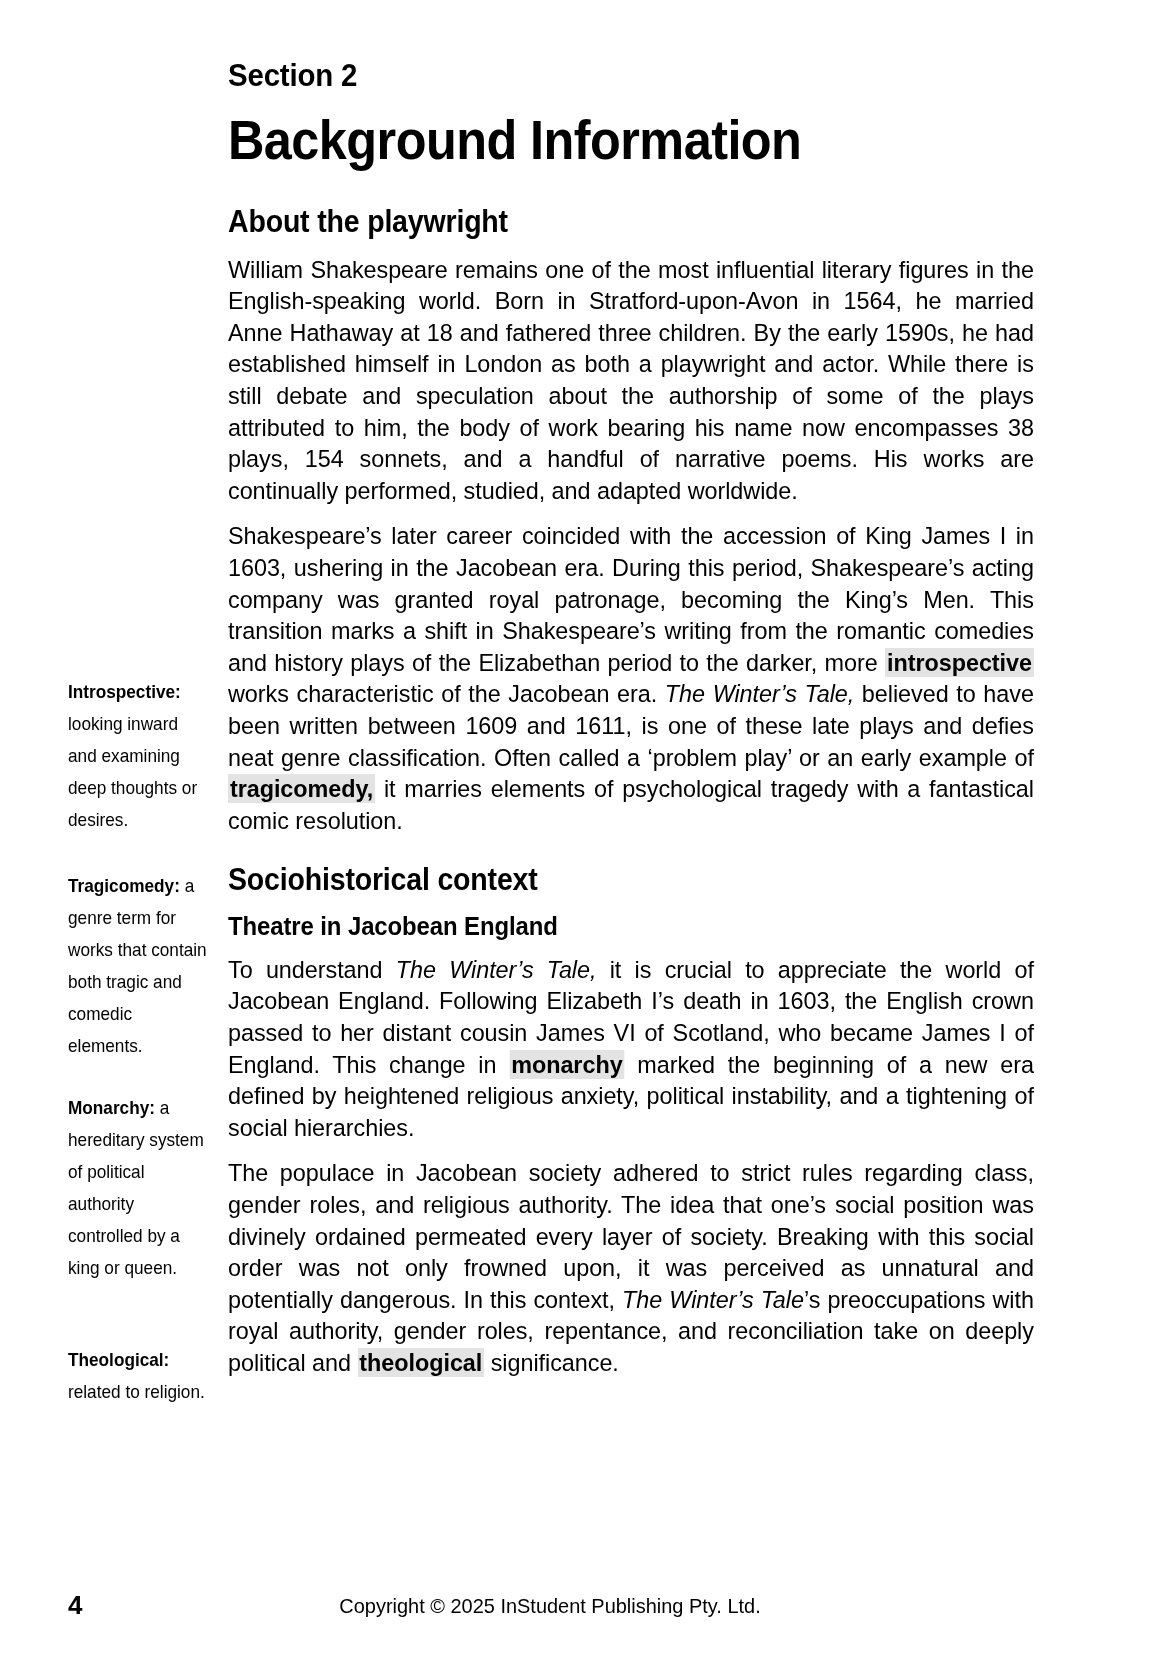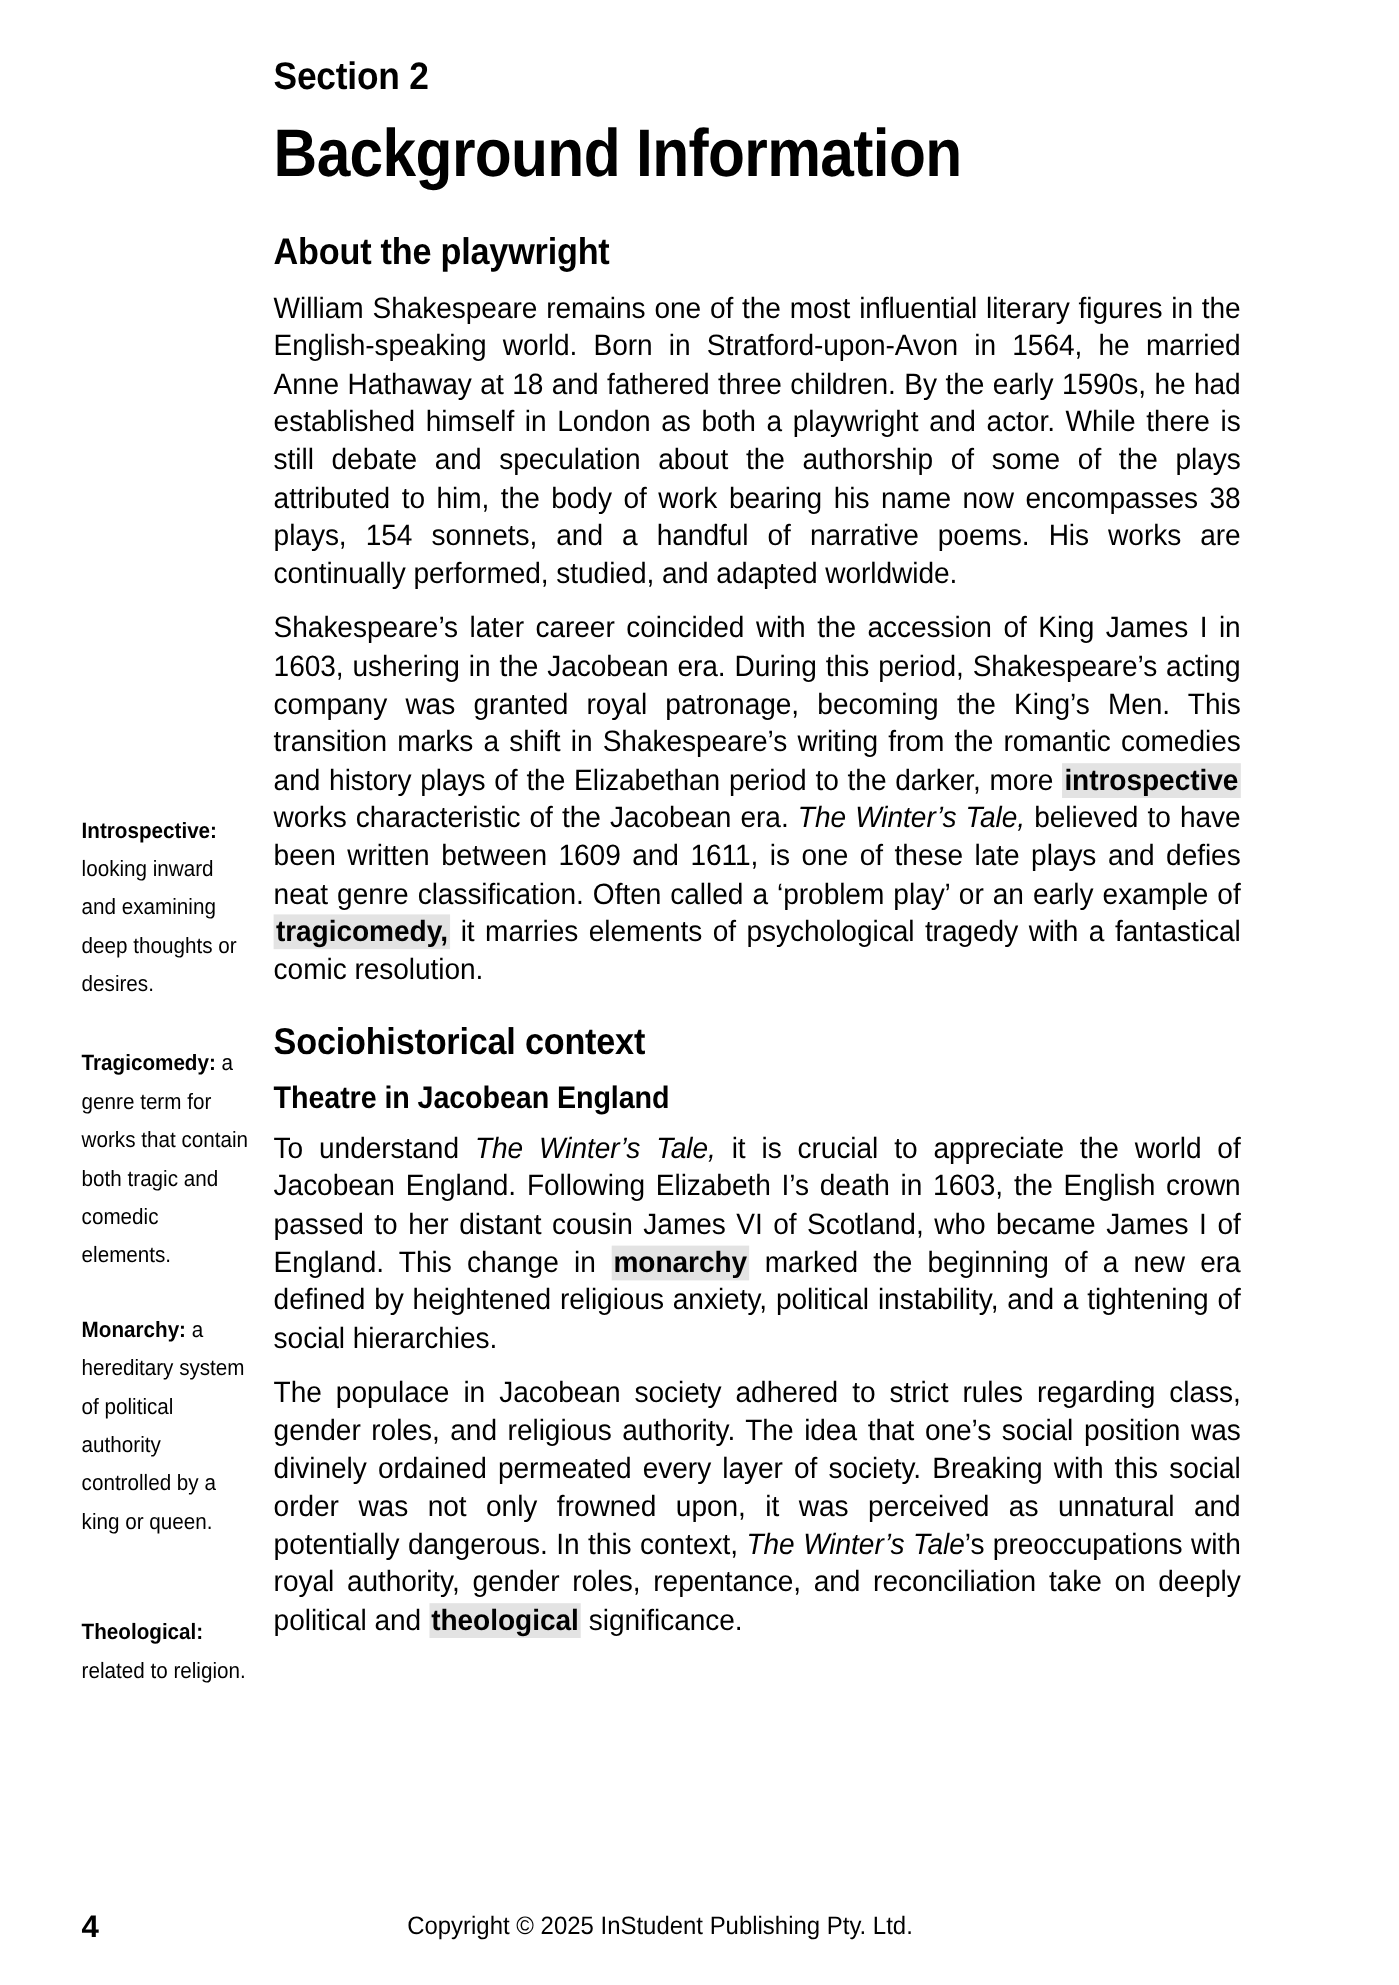--- a/index.html
+++ b/index.html
@@ -19,21 +19,21 @@
     position: relative;
     width: 1166px;
     height: 1654px;
     box-sizing: border-box;
   }
 
   
   .main-col {
     position: absolute;
     left: 228px;
-    top: 46px;
+    top: 58px;
     width: 806px;
   }
 
   .section-label {
     font-size: 32px;
     font-weight: bold;
     letter-spacing: -0.2px;
     margin: 0 0 18px 0;
     line-height: 1.1;
     transform: scaleX(0.92);

